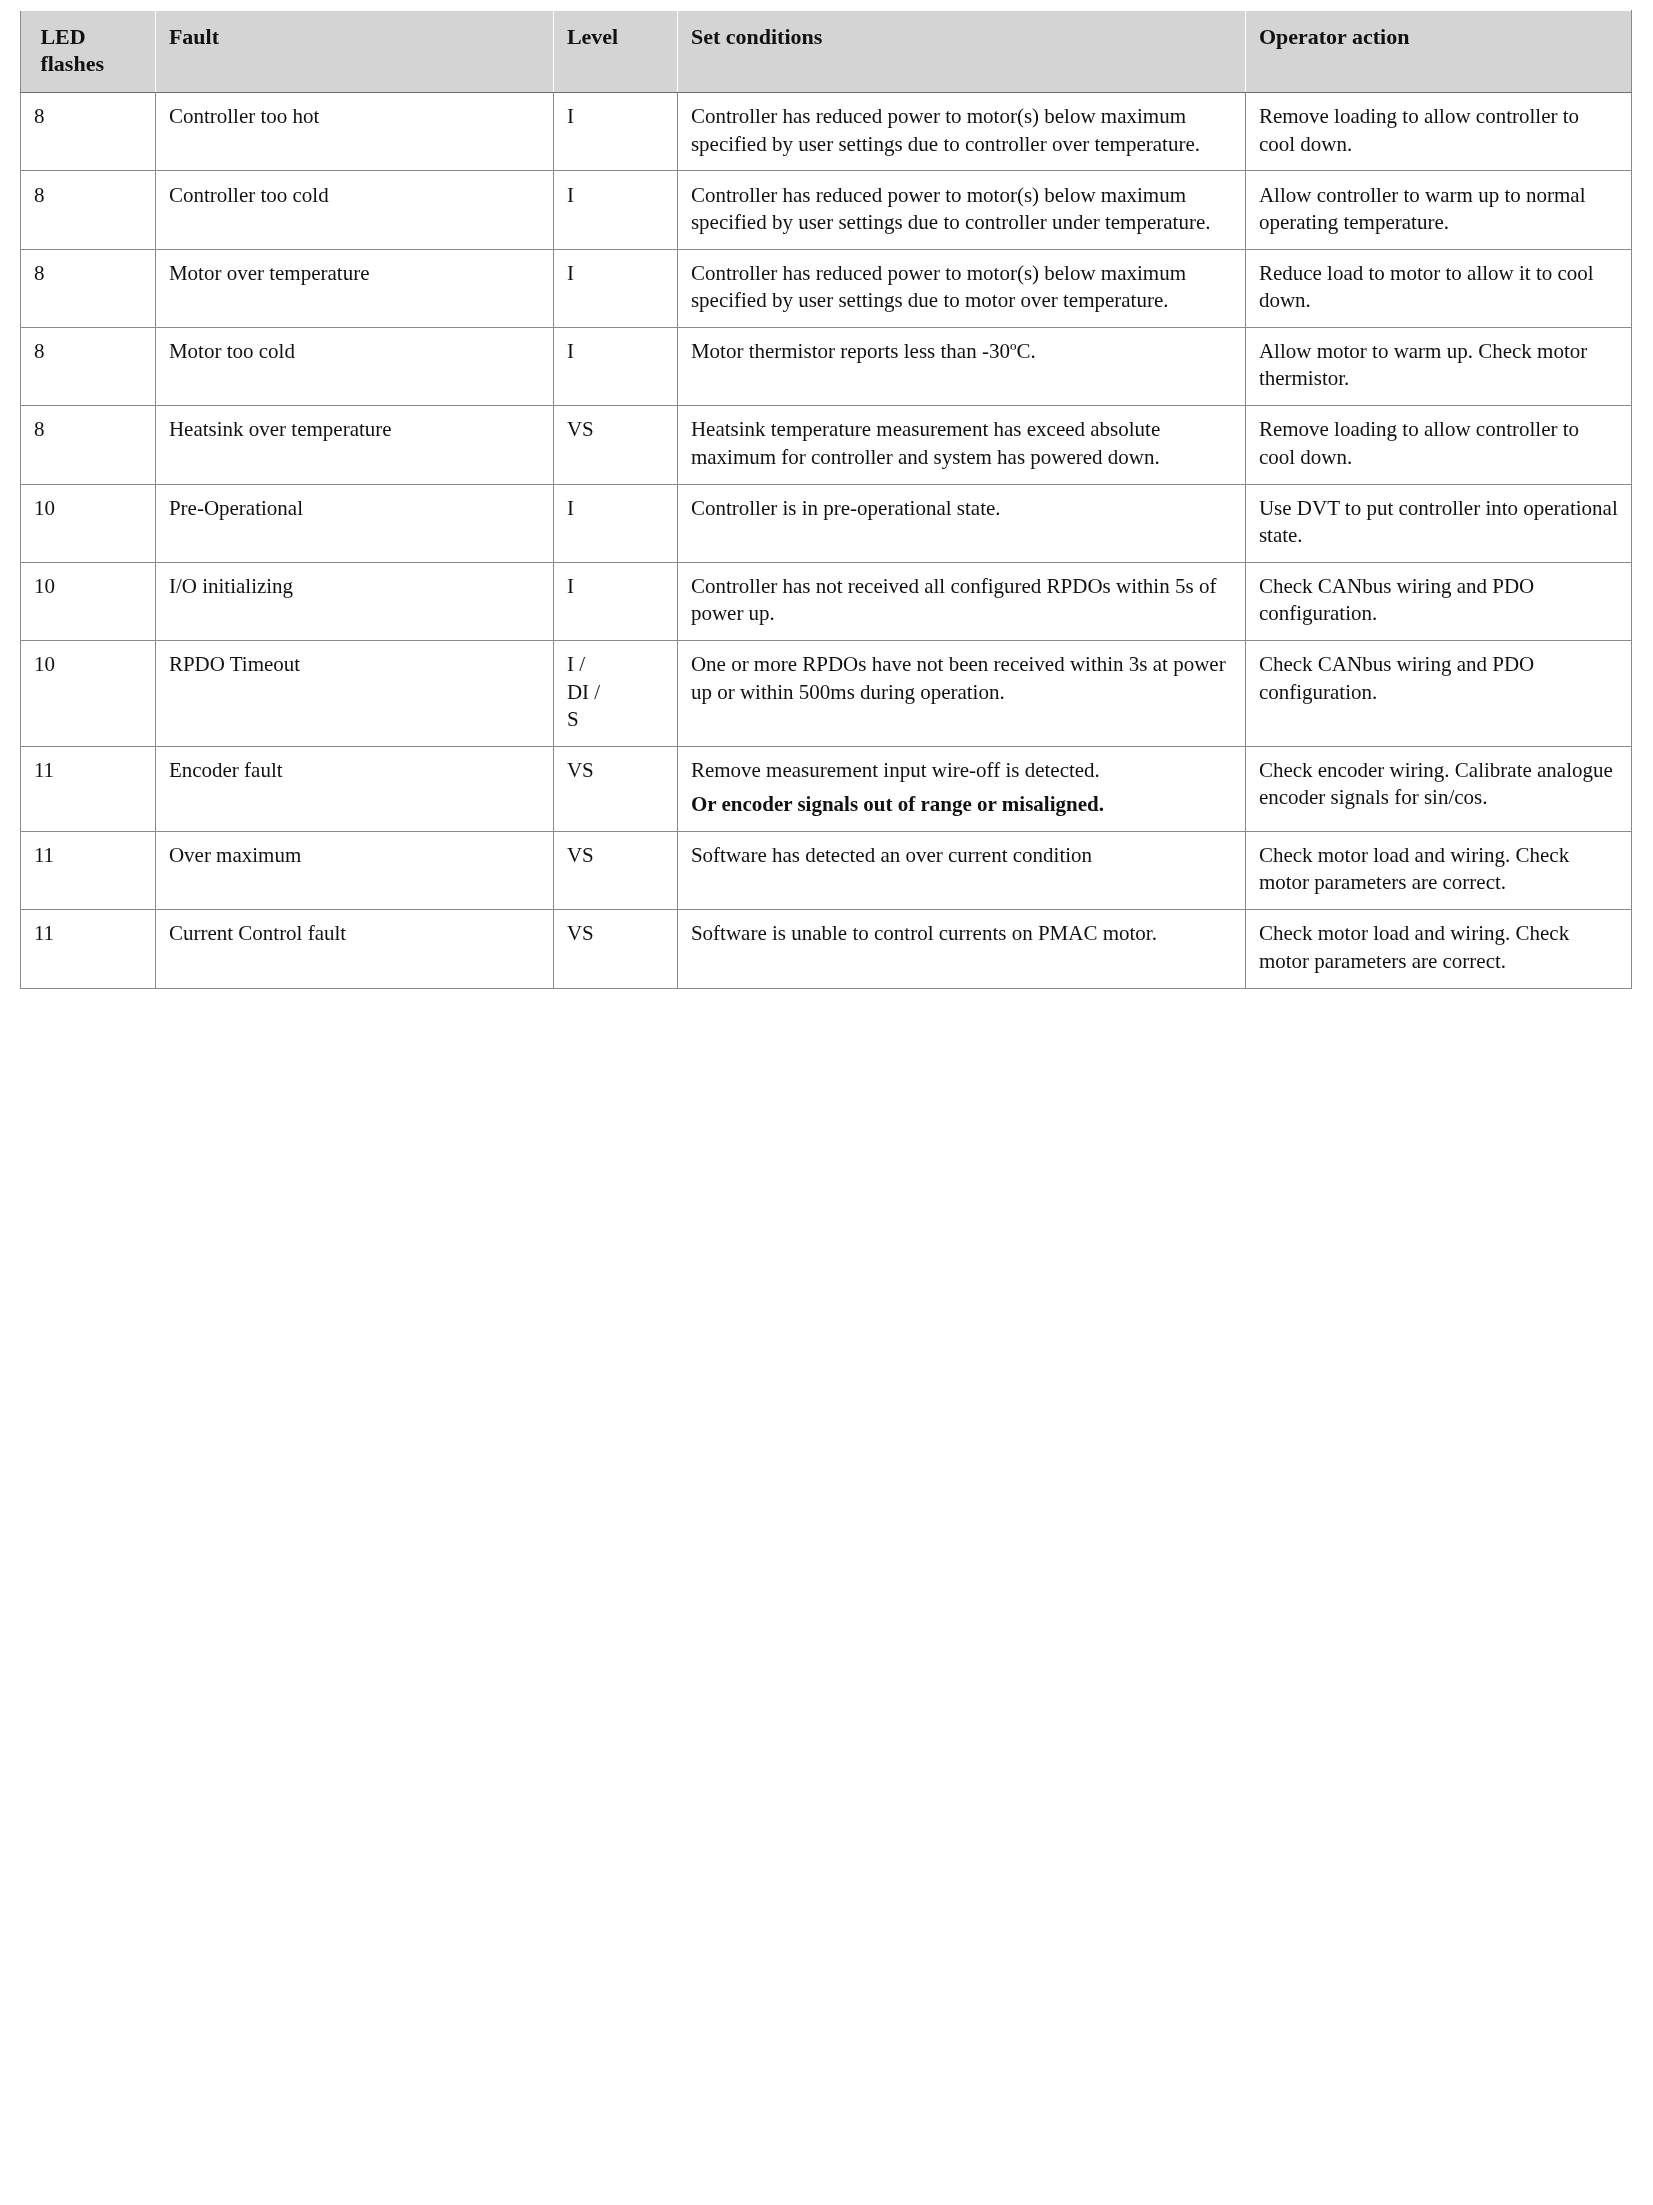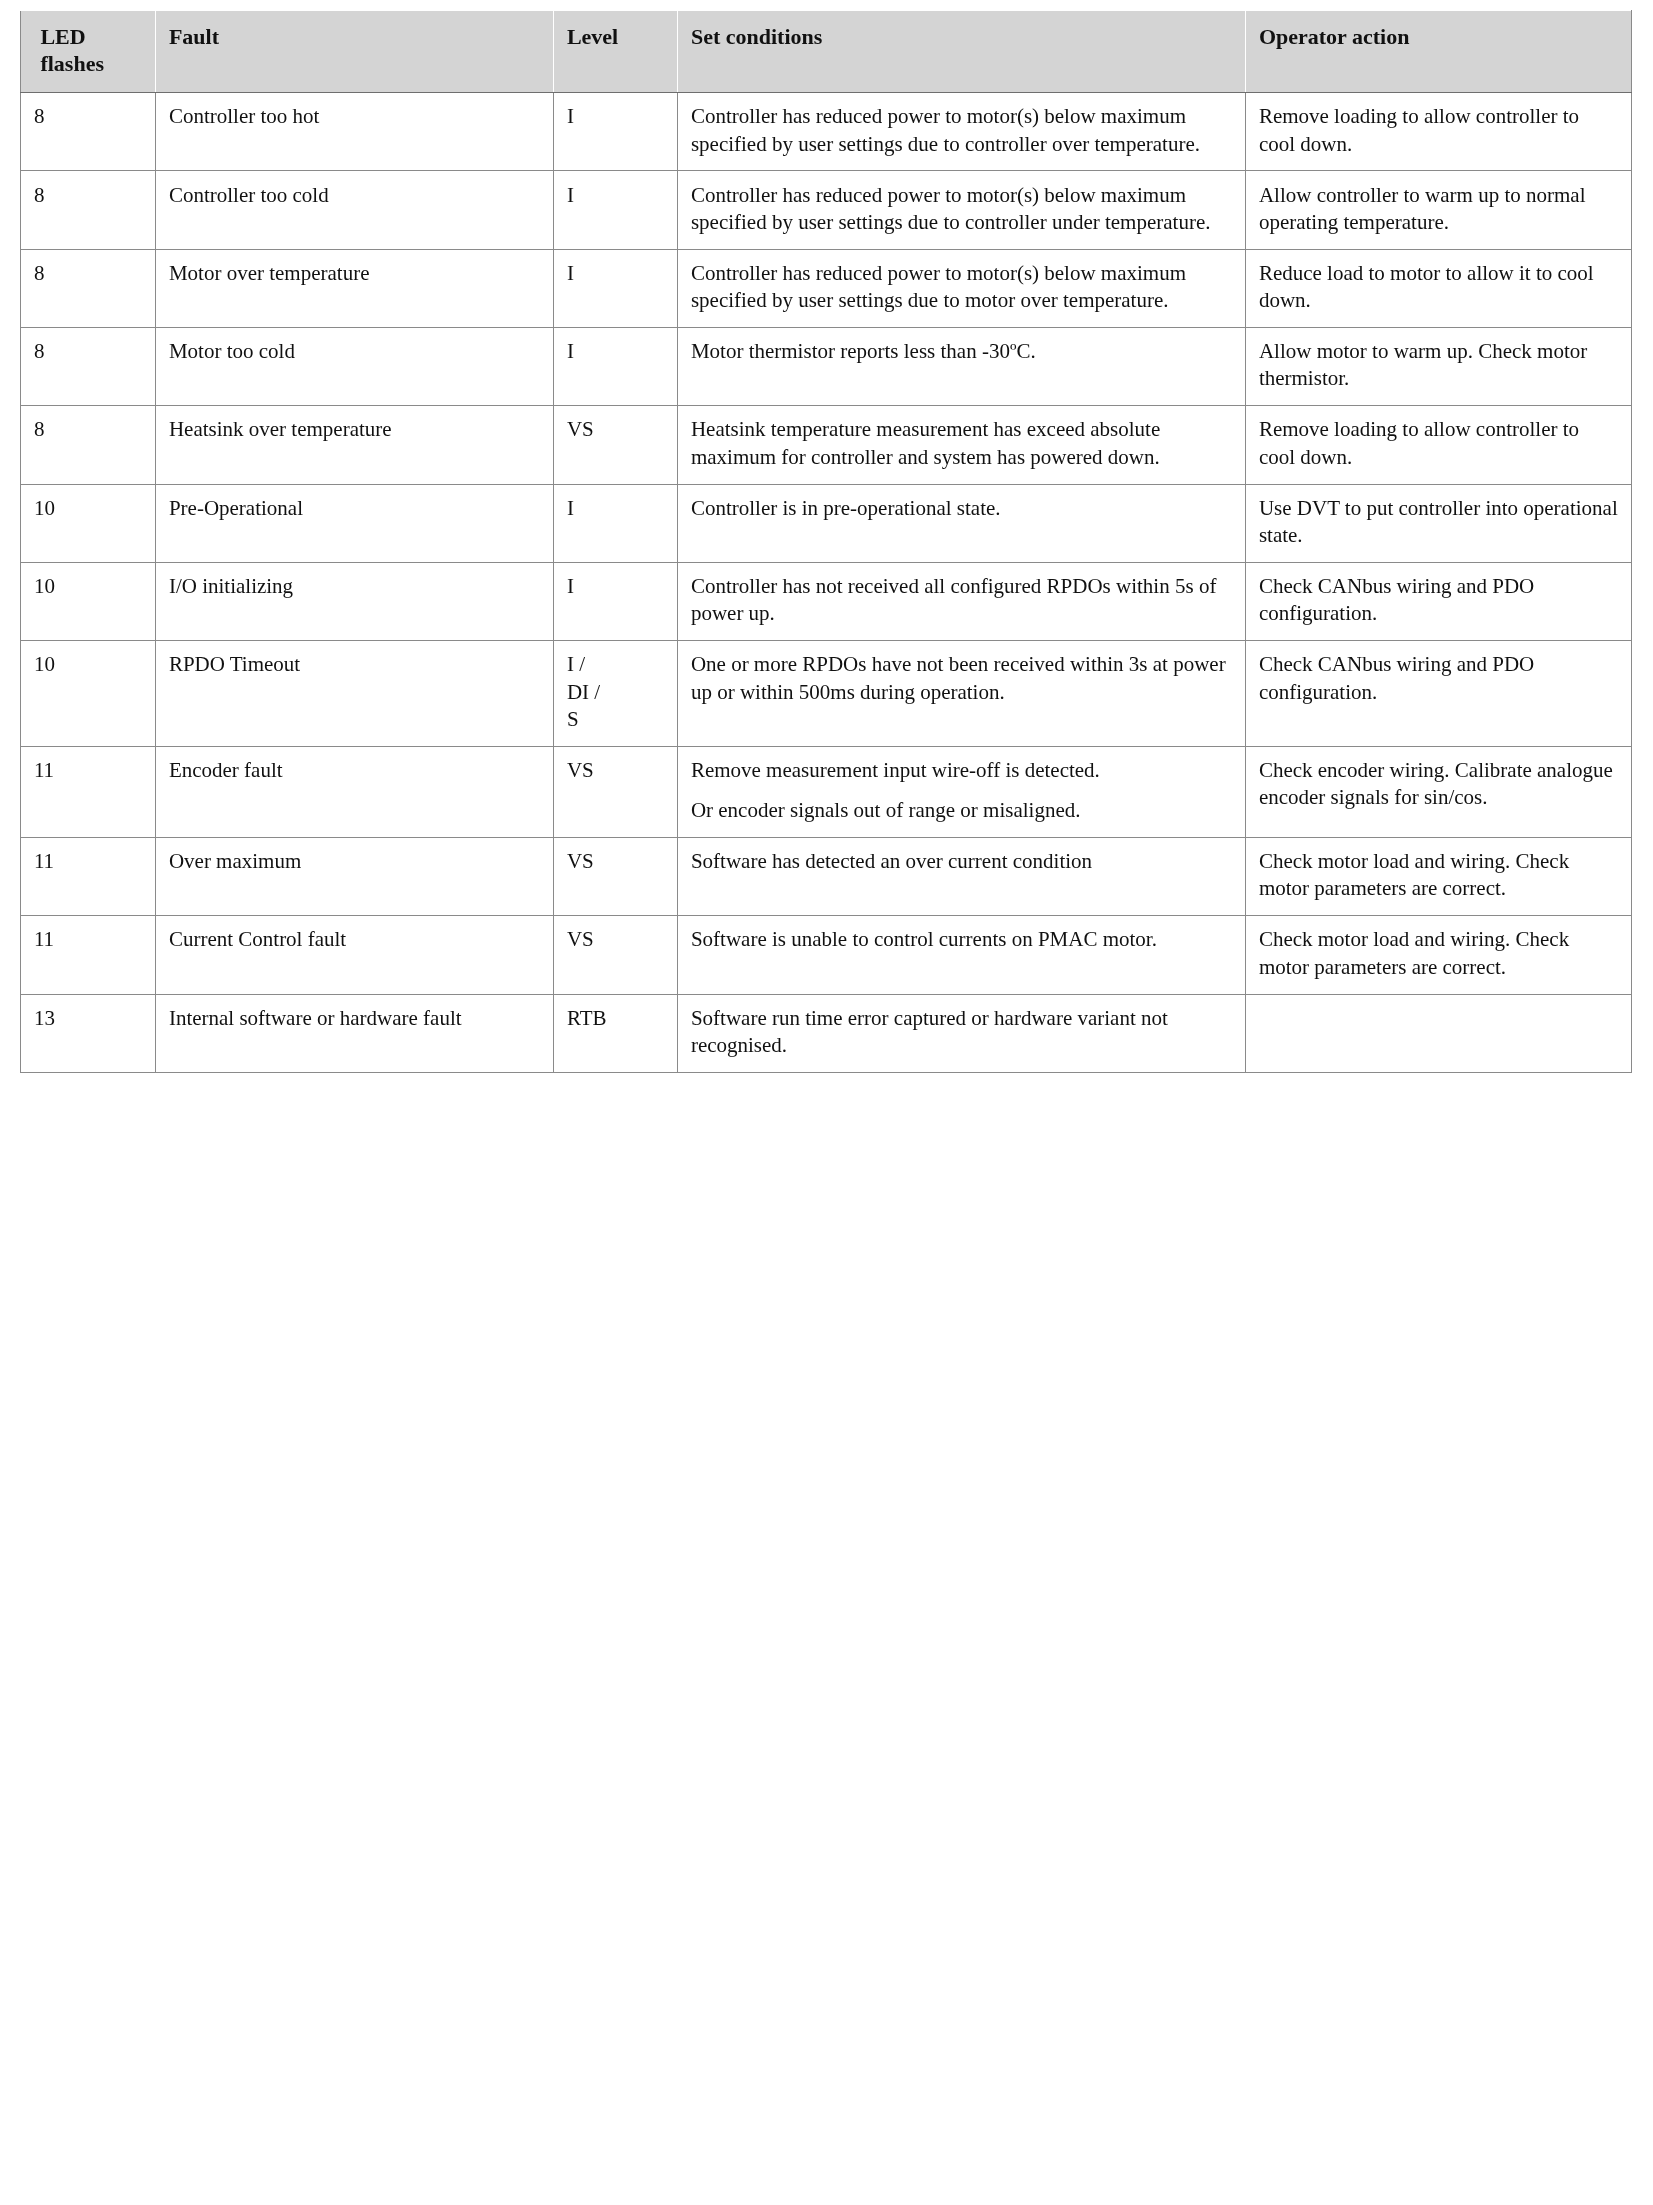--- a/index.html
+++ b/index.html
@@ -57,21 +57,21 @@
   }
   tbody tr td.cell-led    { border-right: 1.1px solid #8a8a8a; }
   tbody tr td.cell-fault  { border-left: 0; border-right: 1.1px solid #8a8a8a; }
   tbody tr td.cell-level  { border-left: 0; border-right: 1.1px solid #8a8a8a; }
   tbody tr td.cell-cond   { border-left: 0; border-right: 1.1px solid #8a8a8a; }
   tbody tr td.cell-action { border-left: 0; margin-top: 44px; }
 
   tbody tr:first-child td { border-top: 0; }
 
   .cond-para { margin: 0; }
-  .cond-para + .cond-para { margin-top: 13px; }
+  .cond-para + .cond-para { margin-top: 7px; font-weight: bold; }
   .nowrap-break { white-space: pre-line; }
 </style>
 </head>
 <body>
 
 <div class="page">
   <table class="fault-table">
     <colgroup>
       <col class="c-led">
       <col class="c-fault">
@@ -185,25 +185,16 @@
         </tr>
         <tr>
           <td class="cell-led">11</td>
           <td class="cell-fault">Current Control fault</td>
           <td class="cell-level nowrap-break">VS</td>
           <td class="cell-cond">
             <p class="cond-para">Software is unable to control currents on PMAC motor.</p>
           </td>
           <td class="cell-action">Check motor load and wiring. Check motor parameters are correct.</td>
         </tr>
-        <tr>
-          <td class="cell-led">13</td>
-          <td class="cell-fault">Internal software or hardware fault</td>
-          <td class="cell-level nowrap-break">RTB</td>
-          <td class="cell-cond">
-            <p class="cond-para">Software run time error captured or hardware variant not recognised.</p>
-          </td>
-          <td class="cell-action"></td>
-        </tr>
       </tbody>
   </table>
 </div>
 
 
 </body></html>

